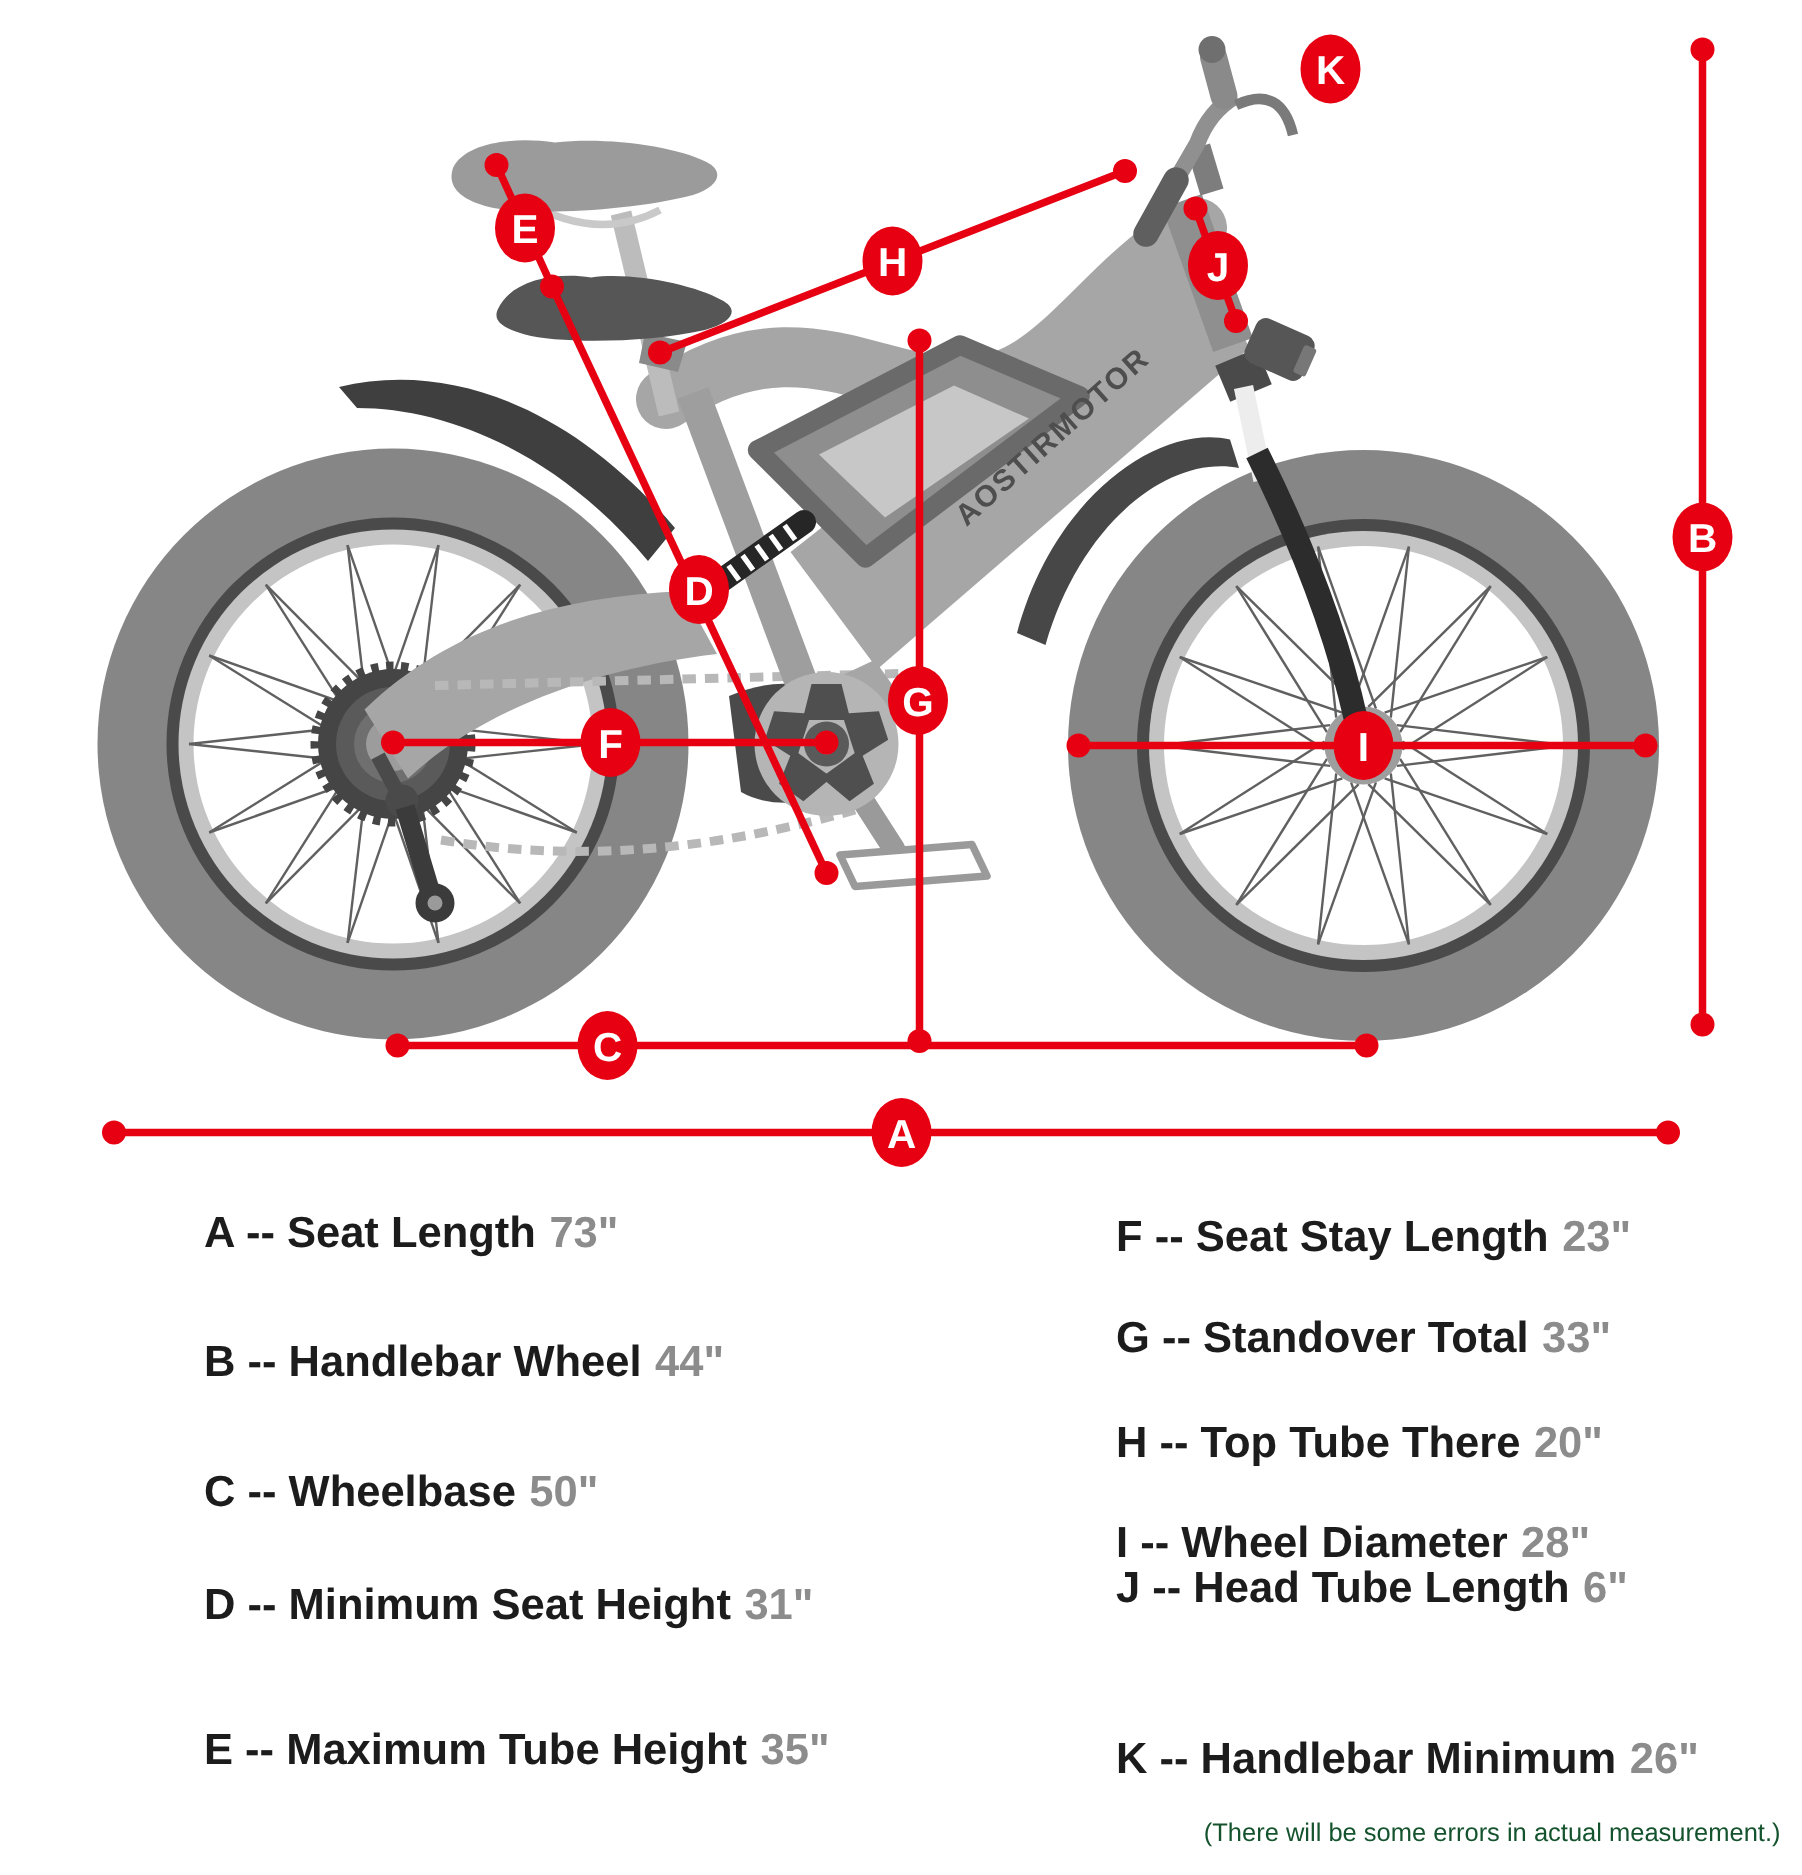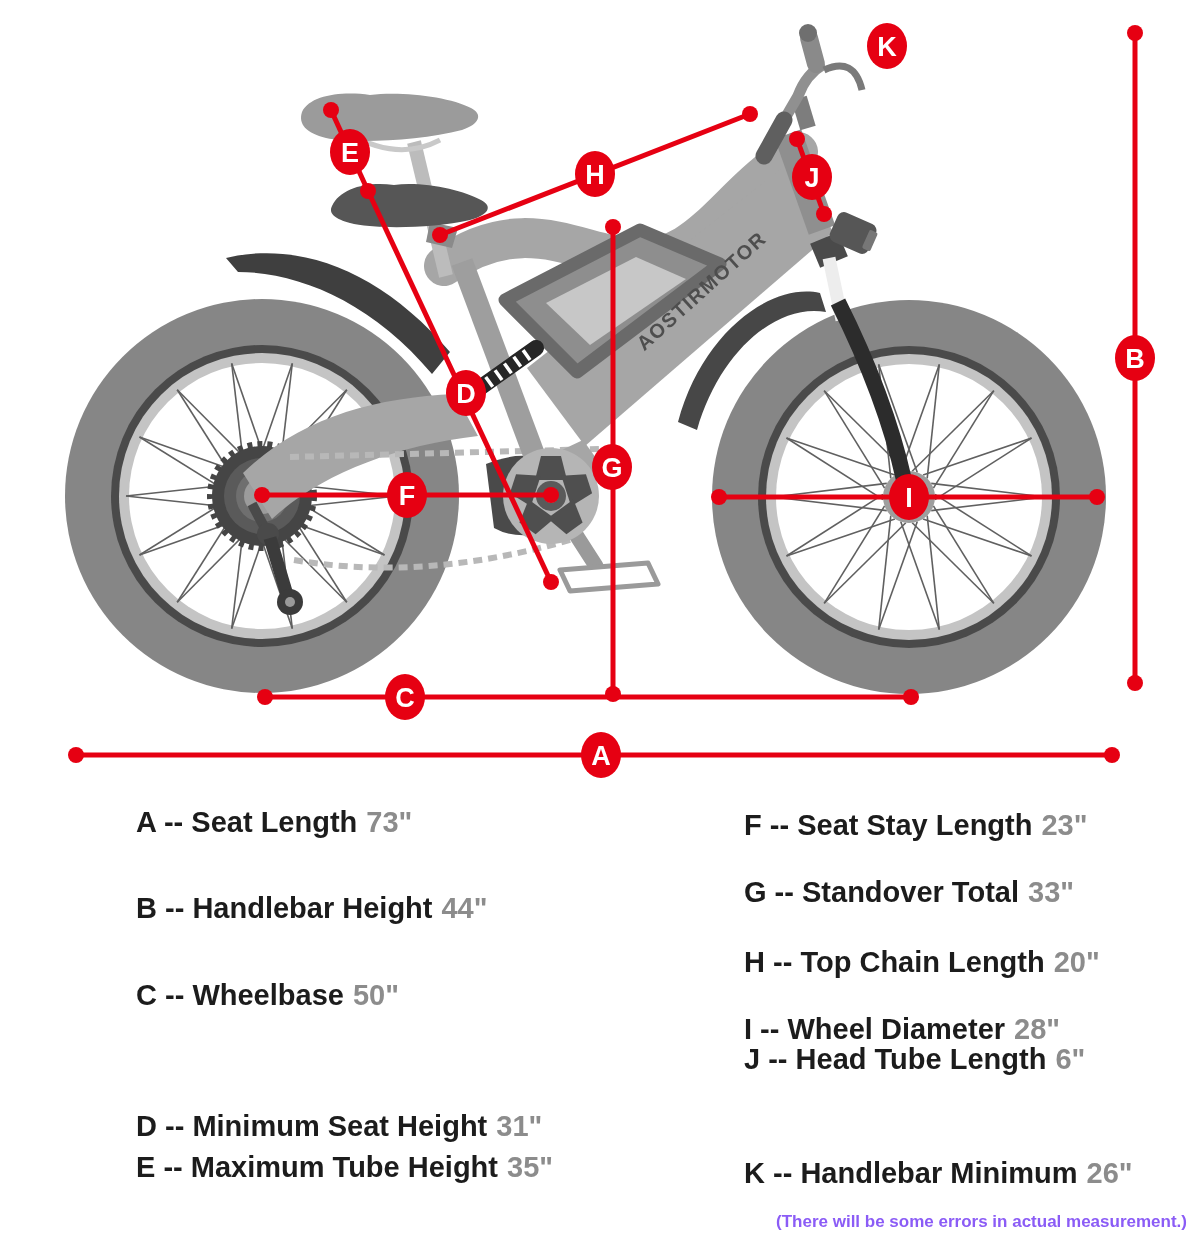--- a/index.html
+++ b/index.html
@@ -4,21 +4,21 @@
 <style>
   html,body{margin:0;padding:0;background:#ffffff;}
   body{width:1201px;height:1250px;position:relative;font-family:"Liberation Sans",sans-serif;overflow:hidden;}
   #stage{position:absolute;left:0;top:0;width:1201px;height:1250px;}
   svg{position:absolute;left:0;top:0;}
   .legend-row{position:absolute;white-space:nowrap;font-size:29px;font-weight:700;color:#1c1c1c;line-height:36px;}
   .legend-row .lbl b{font-weight:700;}
   .legend-row .val{color:#8c8c8c;margin-left:9px;}
   .left-col .legend-row{left:136px;}
   .right-col .legend-row{left:744px;}
-  #note{position:absolute;right:14px;top:1212px;font-size:17px;font-weight:700;color:#8b5cf6;white-space:nowrap;}
+  #note{position:absolute;right:14px;top:1212px;font-size:17px;font-weight:400;color:#14532d;white-space:nowrap;}
   .marker-letter{fill:#ffffff;font-family:"Liberation Sans",sans-serif;font-weight:700;font-size:27px;text-anchor:middle;}
 </style>
 </head>
 <body>
 
 <div id="stage">
 
 <svg width="1201" height="1250" viewBox="0 0 1201 1250">
 
   <g>
@@ -257,42 +257,42 @@
           <text class="marker-letter" x="887" y="56">K</text>
         </g>
   </g>
 </svg>
 
   <div class="left-col">
     <div class="legend-row" style="top:804px">
       <span class="lbl"><b>A</b><span> -- </span><span>Seat Length</span></span><span class="val">73"</span>
     </div>
     <div class="legend-row" style="top:890px">
-      <span class="lbl"><b>B</b><span> -- </span><span>Handlebar Height</span></span><span class="val">44"</span>
+      <span class="lbl"><b>B</b><span> -- </span><span>Handlebar Wheel</span></span><span class="val">44"</span>
     </div>
     <div class="legend-row" style="top:977px">
       <span class="lbl"><b>C</b><span> -- </span><span>Wheelbase</span></span><span class="val">50"</span>
     </div>
-    <div class="legend-row" style="top:1108px">
+    <div class="legend-row" style="top:1052px">
       <span class="lbl"><b>D</b><span> -- </span><span>Minimum Seat Height</span></span><span class="val">31"</span>
     </div>
     <div class="legend-row" style="top:1149px">
       <span class="lbl"><b>E</b><span> -- </span><span>Maximum Tube Height</span></span><span class="val">35"</span>
     </div>
   </div>
 
   <div class="right-col">
     <div class="legend-row" style="top:807px">
       <span class="lbl"><b>F</b><span> -- </span><span>Seat Stay Length</span></span><span class="val">23"</span>
     </div>
     <div class="legend-row" style="top:874px">
       <span class="lbl"><b>G</b><span> -- </span><span>Standover Total</span></span><span class="val">33"</span>
     </div>
     <div class="legend-row" style="top:944px">
-      <span class="lbl"><b>H</b><span> -- </span><span>Top Chain Length</span></span><span class="val">20"</span>
+      <span class="lbl"><b>H</b><span> -- </span><span>Top Tube There</span></span><span class="val">20"</span>
     </div>
     <div class="legend-row" style="top:1011px">
       <span class="lbl"><b>I</b><span> -- </span><span>Wheel Diameter</span></span><span class="val">28"</span>
     </div>
     <div class="legend-row" style="top:1041px">
       <span class="lbl"><b>J</b><span> -- </span><span>Head Tube Length</span></span><span class="val">6"</span>
     </div>
     <div class="legend-row" style="top:1155px">
       <span class="lbl"><b>K</b><span> -- </span><span>Handlebar Minimum</span></span><span class="val">26"</span>
     </div>

